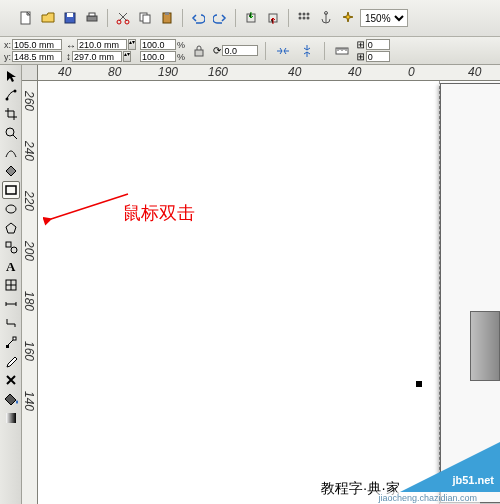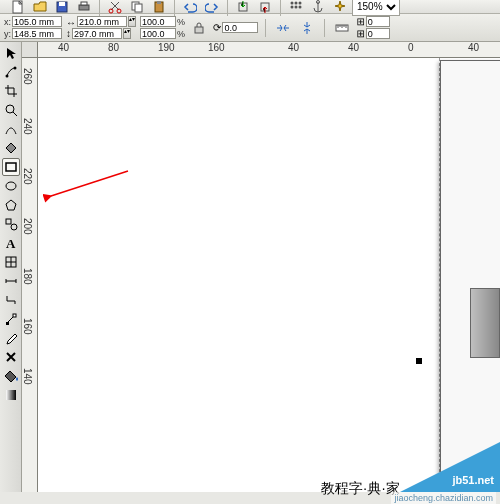--- a/index.html
+++ b/index.html
@@ -1,46 +1,46 @@
 <!DOCTYPE html>
 <html><head>
 <meta charset="utf-8">
 <style>
 * { box-sizing: border-box; margin: 0; padding: 0; }
 body { width: 500px; height: 504px; background: #e8e8e4; font-family: Arial, sans-serif; font-size: 10px; overflow: hidden; position: relative; }
-.toolbar { height: 14px; background: linear-gradient(#f2f2ee,#e0e0dc); border-bottom: 1px solid #b0b0a8; display: flex; align-items: center; padding: 0 8px; gap: 2px; }
+.toolbar { height: 37px; background: linear-gradient(#f2f2ee,#e0e0dc); border-bottom: 1px solid #b0b0a8; display: flex; align-items: center; padding: 0 16px; gap: 2px; }
 .tb-btn { width: 20px; height: 20px; display: inline-flex; align-items: center; justify-content: center; border: 1px solid transparent; border-radius: 2px; }
 .sep { width: 1px; height: 18px; background: #b0b0a8; margin: 0 3px; }
 .zoom-sel { height: 18px; font-size: 10px; border: 1px solid #a0a098; background: #fff; }
 .propbar { height: 28px; background: linear-gradient(#f0f0ec,#dcdcd6); border-bottom: 1px solid #a0a098; display: flex; align-items: center; padding: 0 4px; gap: 4px; }
 .fld { display: flex; flex-direction: column; gap: 1px; }
 .fld-row { display: flex; align-items: center; gap: 1px; }
 .lbl { font-size: 9px; color: #333; }
 .inp { width: 50px; height: 11px; font-size: 9px; border: 1px solid #909088; background: #fff; padding: 0 1px; }
 .inp.sm { width: 36px; }
 .spin { width: 8px; height: 11px; background: linear-gradient(#f0f0ec,#d0d0cc); border: 1px solid #909088; font-size: 6px; text-align: center; line-height: 4px; }
 .workspace { display: flex; height: calc(100% - 54px); }
 .tools { width: 22px; background: linear-gradient(90deg,#e8e8e4,#d8d8d4); border-right: 1px solid #a0a098; padding: 2px 0; display: flex; flex-direction: column; align-items: center; gap: 1px; }
 .tool { width: 18px; height: 18px; display: flex; align-items: center; justify-content: center; border: 1px solid transparent; border-radius: 2px; }
 .tool.sel { border-color: #707068; background: #f8f8f4; }
 .canvas-wrap { flex: 1; position: relative; background: #fff; }
 .ruler-h { position: absolute; top: 0; left: 16px; right: 0; height: 16px; background: #f0f0ec; border-bottom: 1px solid #808078; display: flex; overflow: hidden; }
 .ruler-v { position: absolute; top: 16px; left: 0; width: 16px; bottom: 0; background: #f0f0ec; border-right: 1px solid #808078; }
 .rc { position: absolute; top: 0; left: 0; width: 16px; height: 16px; background: #e0e0dc; border-right: 1px solid #808078; border-bottom: 1px solid #808078; }
-.tick { position: absolute; font-size: 10px; color: #333; }
+.tick { position: absolute; font-size: 12px; color: #333; font-style: italic; }
 .canvas { position: absolute; top: 16px; left: 16px; right: 0; bottom: 0; background: #fff; overflow: hidden; }
 .page-shadow { position: absolute; top: 2px; right: -60px; width: 120px; height: 420px; box-shadow: -2px 2px 4px rgba(0,0,0,0.3); border: 1px solid #666; background: #f8f8f8; }
 .page-edge { position: absolute; top: 0; right: 60px; width: 1px; height: 100%; border-left: 1px dashed #999; }
 .obj3d { position: absolute; top: 230px; right: 0; width: 30px; height: 70px; background: linear-gradient(90deg,#c0c0c0,#888); border: 1px solid #666; }
 .handle { position: absolute; top: 300px; right: 78px; width: 6px; height: 6px; background: #000; }
 .anno { position: absolute; top: 120px; left: 85px; color: #e00; font-size: 18px; font-family: "SimSun",serif; }
 .arrow { position: absolute; top: 108px; left: 5px; }
 .wm-tri { position: absolute; bottom: 12px; right: 0; width: 0; height: 0; border-right: 100px solid #3ca0d8; border-top: 50px solid transparent; }
 .wm-txt { position: absolute; bottom: 18px; right: 6px; color: #fff; font-size: 11px; font-weight: bold; }
-.wm-sub { position: absolute; bottom: 0; right: 4px; color: #6090b0; font-size: 9px; background: rgba(255,255,255,0.6); padding: 1px 3px; }
+.wm-sub { position: absolute; bottom: 0; right: 20px; color: #6090b0; font-size: 9px; background: rgba(255,255,255,0.6); padding: 1px 3px; }
 .wm-gray { position: absolute; bottom: 6px; right: 100px; color: #000000; font-size: 14px; }
 svg { display: block; }
 </style>
 </head>
 <body>
 
 <div class="toolbar">
   <div class="tb-btn">
       <svg width="14" height="14">
         <rect x="2" y="1" width="9" height="12" fill="#fff" stroke="#555"></rect>
@@ -348,20 +348,21 @@
       <div class="obj3d"></div>
       <div class="handle"></div>
       <svg class="arrow" width="90" height="40">
         <defs>
             <marker id="ah" markerWidth="8" markerHeight="8" refX="1" refY="3" orient="auto">
               <path d="M6 0L0 3l6 3z" fill="#e00"></path>
             </marker>
           </defs>
         <path d="M85 5L8 30" stroke="#e00" stroke-width="1.5" marker-end="url(#ah)"></path>
       </svg>
+      <div class="anno">鼠标双击</div>
     </div>
   </div>
 </div>
 
 <div class="wm-tri"></div>
 <div class="wm-gray">教程字·典·家</div>
 <div class="wm-txt">jb51.net</div>
 <div class="wm-sub">jiaocheng.chazidian.com</div>
 
 </body></html>

